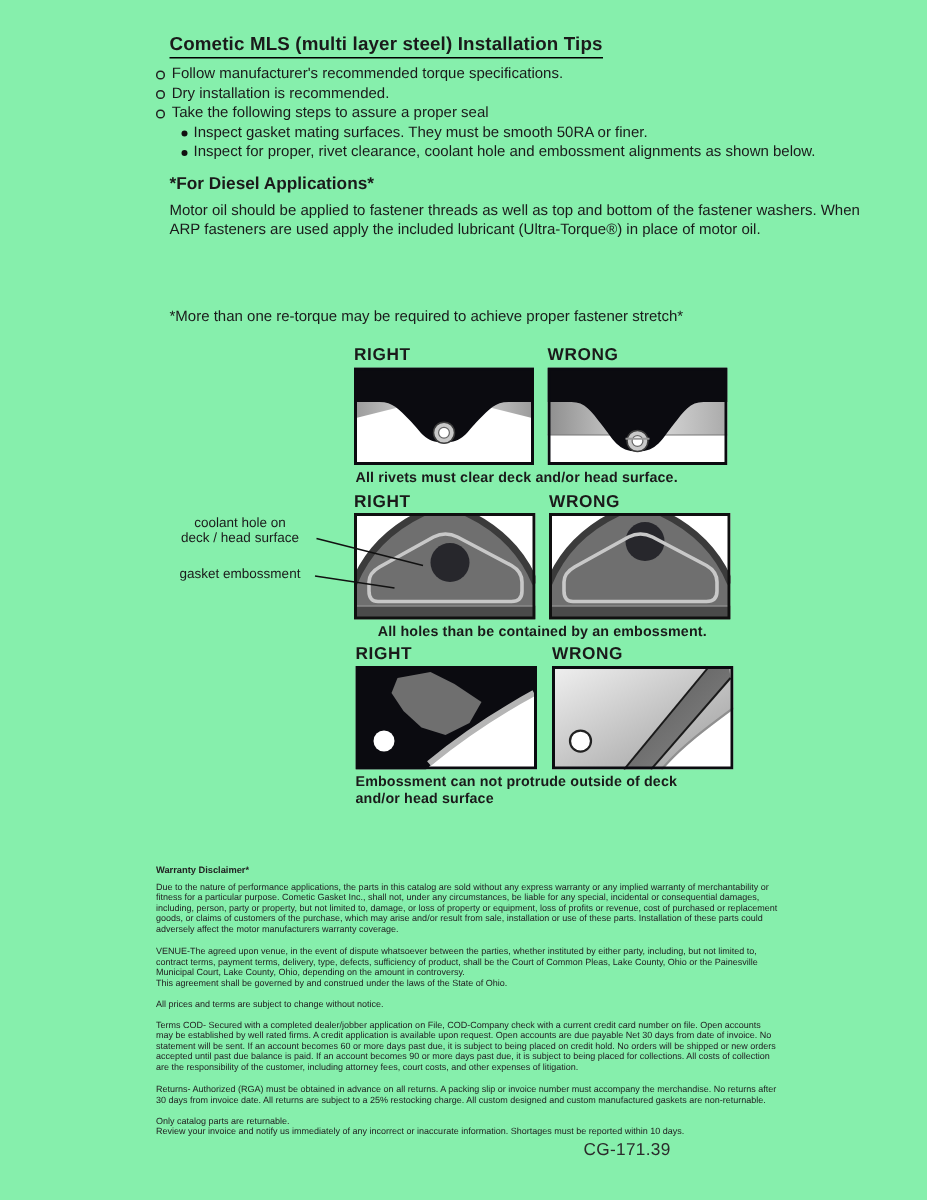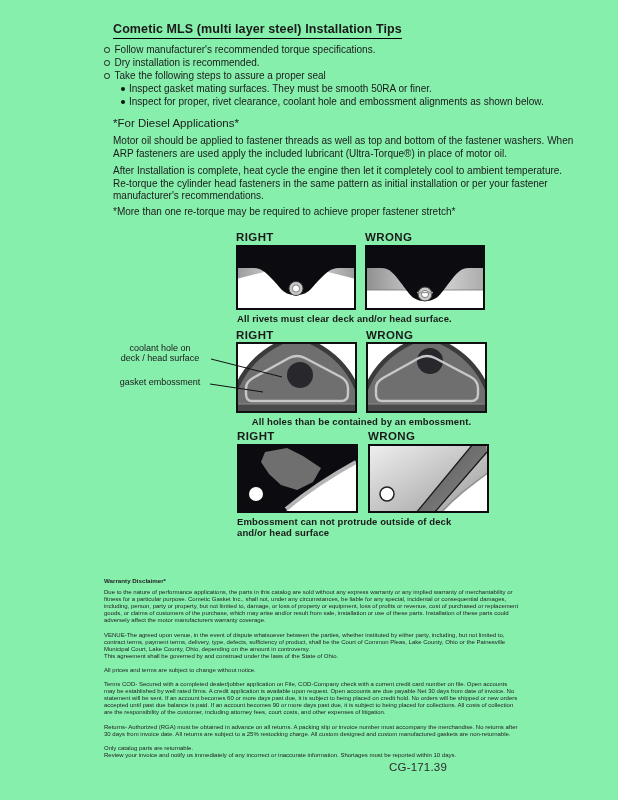--- a/index.html
+++ b/index.html
@@ -8,21 +8,21 @@
 
   .title{position:absolute;left:113px;top:22px;margin:0;font-size:12.5px;font-weight:bold;
          letter-spacing:.1px;border-bottom:1.6px solid #000;padding-bottom:2px;white-space:nowrap}
 
   .tips{position:absolute;left:104px;top:43px;width:480px;font-size:10px}
   .tip{display:flex;line-height:13px}
   .tip.sub{padding-left:17px}
   .b-dot{flex:none;width:3.5px;height:3.5px;border:1px solid #222;border-radius:50%;margin:4px 5px 0 0}
   .s-dot{flex:none;width:4px;height:4px;background:#111;border-radius:50%;margin:4.5px 4px 0 0}
 
-  .diesel-h{position:absolute;left:113px;top:117px;margin:0;font-size:11.5px;font-weight:normal}
+  .diesel-h{position:absolute;left:113px;top:117px;margin:0;font-size:11.5px;font-weight:bold}
   .para{position:absolute;left:113px;width:462px;margin:0;font-size:10px;line-height:12.5px}
   .p1{top:135px}.p2{top:165px}.p3{top:206px}
 
   .dlabel{position:absolute;width:120px;text-align:left;font-size:11.5px;font-weight:600;letter-spacing:.4px}
   .l-r1r{left:236px;top:231px}.l-r1w{left:365px;top:231px}
   .l-r2r{left:236px;top:329px;width:121px}.l-r2w{left:366px;top:329px;width:121px}
   .l-r3r{left:237px;top:430px;width:121px}.l-r3w{left:368px;top:430px;width:121px}
 
   .dbox{position:absolute;display:block}
   .b-r1r{left:236px;top:245px;width:120px;height:65px}
@@ -73,21 +73,20 @@
       <span>Inspect gasket mating surfaces. They must be smooth 50RA or finer.</span>
     </div>
     <div class="tip sub">
       <span class="s-dot"></span>
       <span>Inspect for proper, rivet clearance, coolant hole and embossment alignments as shown below.</span>
     </div>
   </div>
 
   <h2 class="diesel-h">*For Diesel Applications*</h2>
   <p class="para p1">Motor oil should be applied to fastener threads as well as top and bottom of the fastener washers. When ARP fasteners are used apply the included lubricant (Ultra-Torque®) in place of motor oil.</p>
-  <p class="para p2">After Installation is complete, heat cycle the engine then let it completely cool to ambient temperature. Re-torque the cylinder head fasteners in the same pattern as initial installation or per your fastener manufacturer's recommendations.</p>
   <p class="para p3">*More than one re-torque may be required to achieve proper fastener stretch*</p>
 
   <div class="dlabel l-r1r">RIGHT</div>
   <div class="dlabel l-r1w">WRONG</div>
 
   <svg class="dbox b-r1r" viewBox="0 0 120 65">
     <defs>
       <linearGradient id="g1a" x1="0" y1="0" x2="1" y2="0">
         <stop offset="0" stop-color="#9a9a9a"></stop>
           <stop offset="1" stop-color="#d6d6d6"></stop>

